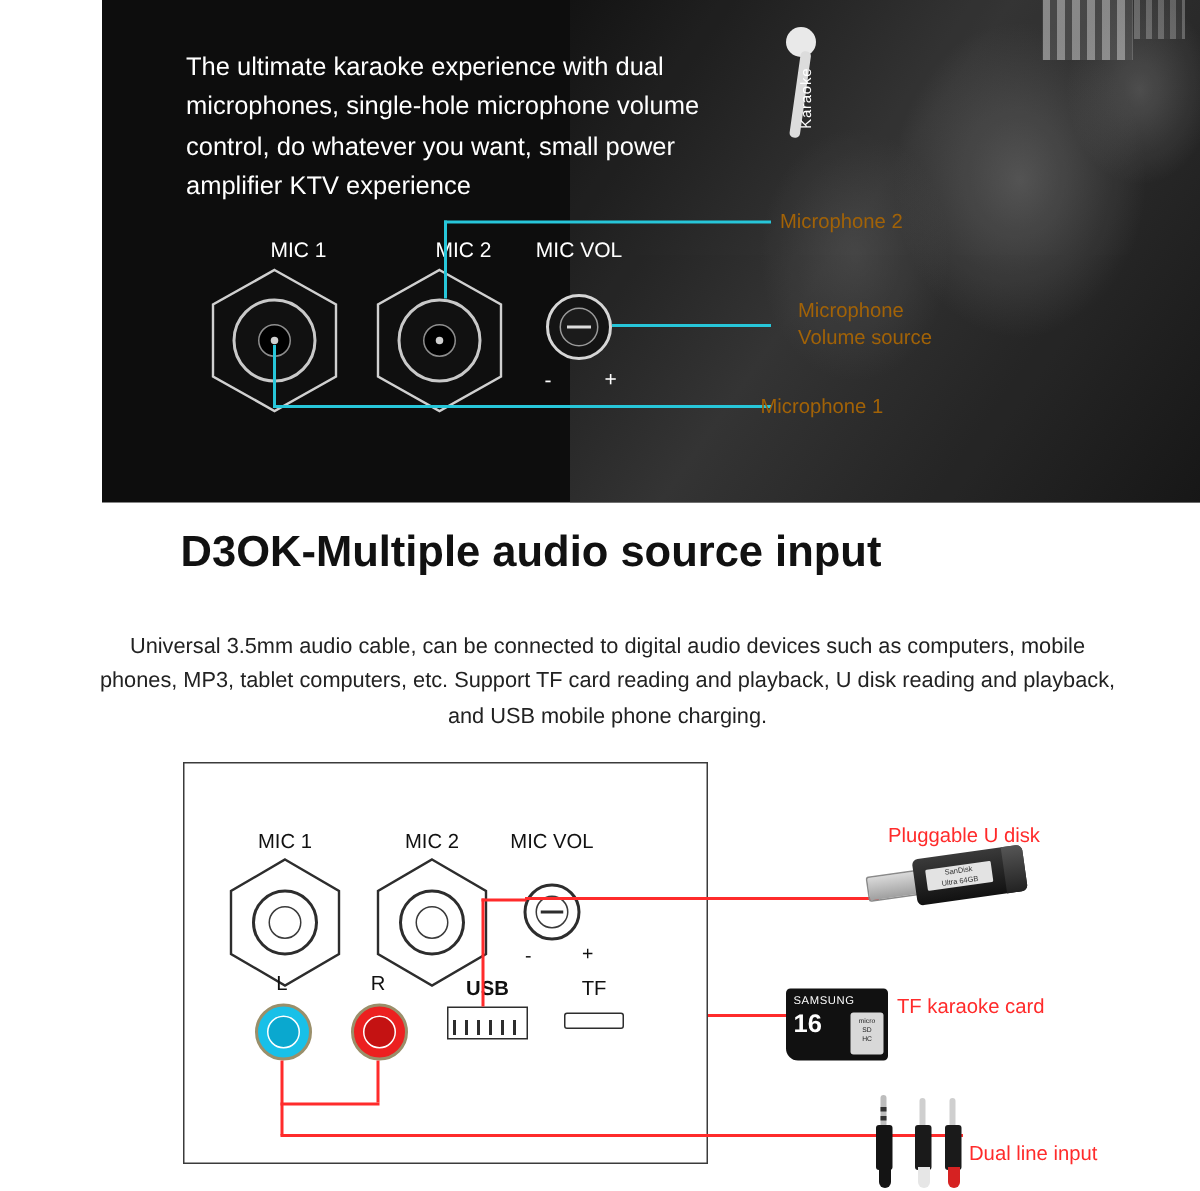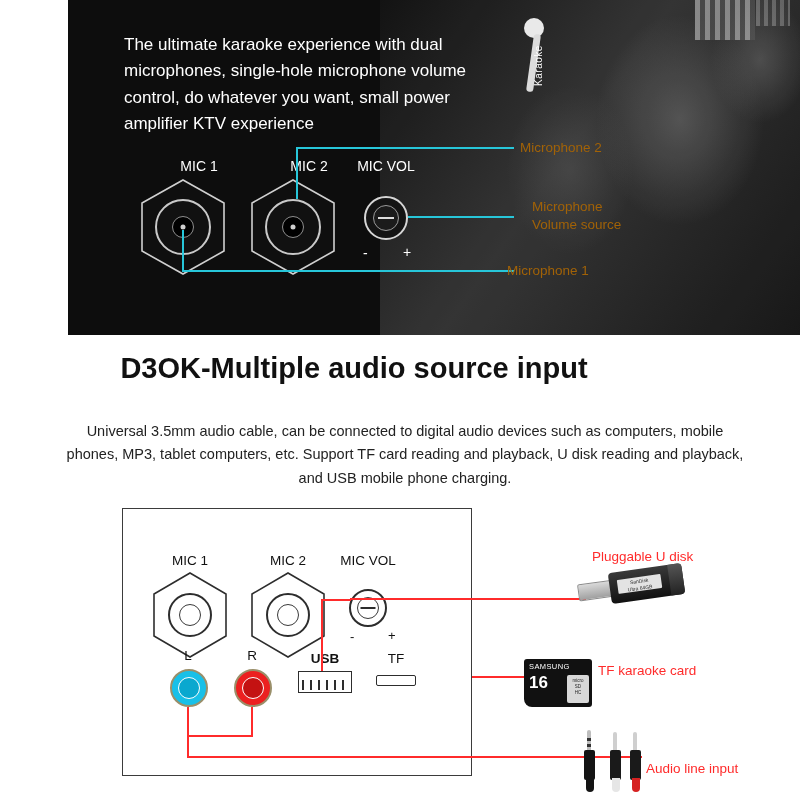--- a/index.html
+++ b/index.html
@@ -354,21 +354,21 @@
   <div class="rd-line" style="left:64px; top:247px; width:286px; height:1.5px;"></div>
 </div>
 
 <div class="rd-line" style="left:350px; top:598px; width:236px; height:1.5px;"></div>
 <div class="red-label" style="left:592px; top:549px;">Pluggable U disk</div>
 
 <div class="rd-line" style="left:472px; top:676px; width:58px; height:1.5px;"></div>
 <div class="red-label" style="left:598px; top:663px;">TF karaoke card</div>
 
 <div class="rd-line" style="left:472px; top:756px; width:170px; height:1.5px;"></div>
-<div class="red-label" style="left:646px; top:761px;">Audio line input</div>
+<div class="red-label" style="left:646px; top:761px;">Dual line input</div>
 
 <div class="usb-stick">
   <div class="usb-metal"></div>
   <div class="usb-body"></div>
   <div class="usb-body-cap"></div>
   <div class="usb-print">
     <div>SanDisk</div>
     <div>Ultra 64GB</div>
   </div>
 </div>

